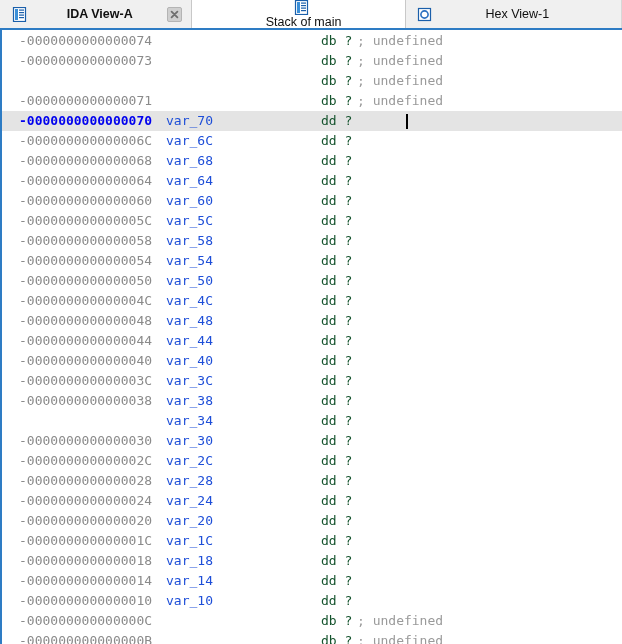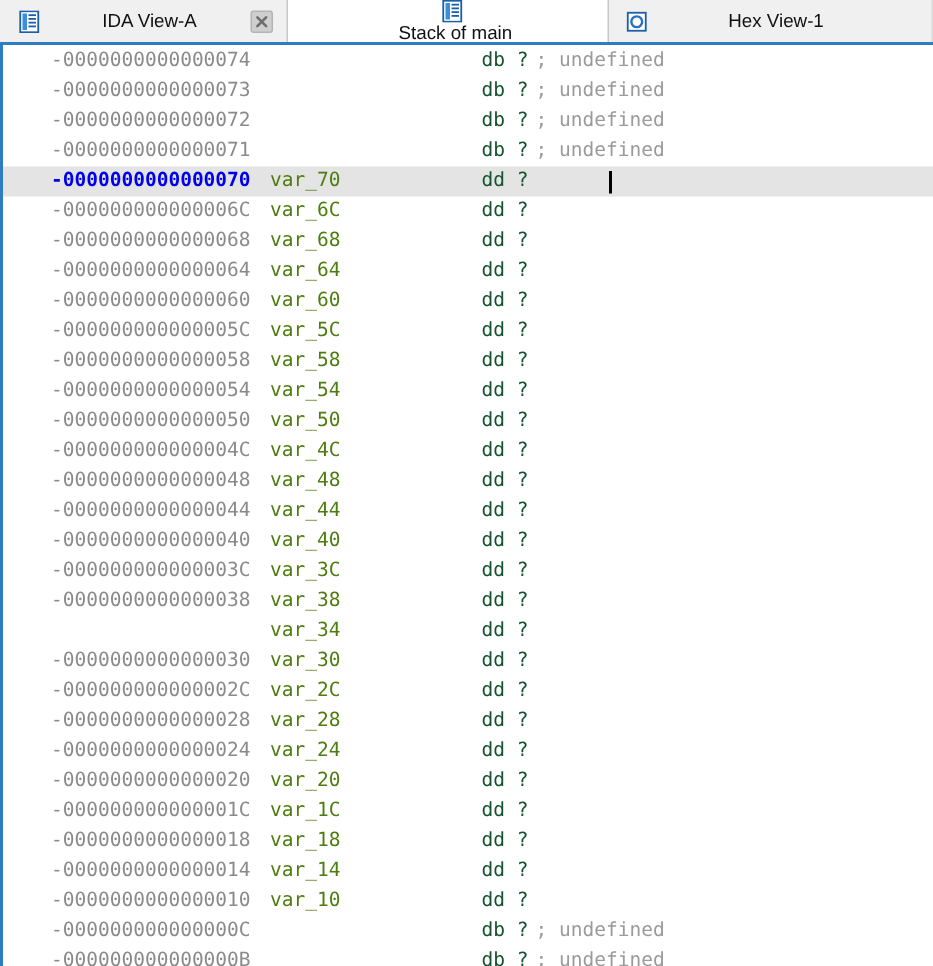--- a/index.html
+++ b/index.html
@@ -95,39 +95,39 @@
     display:block;
   }
   .row.hl{background:#e4e4e4;}
   .col{
     position:absolute;
     top:0;
     height:20px;
     line-height:20px;
     white-space:pre;
   }
-  .c-addr{left:32px;color:#8a8a8a;}
+  .c-addr{left:17px;color:#8a8a8a;}
   .row.hl .c-addr{color:#0000ee;font-weight:bold;}
-  .c-var{left:178px;color:#4d7c0f;text-align:right;}
+  .c-var{left:164px;color:#1d4ed8;text-align:right;}
   .c-dir{left:319px;color:#14532d;}
   .c-cmt{left:355px;color:#9a9a9a;}
   .caret{
     position:absolute;
     left:404px;top:3px;
     width:2px;height:15px;
     background:#000000;
   }
 </style>
 </head>
 <body>
 
 <div class="window">
 
   <div class="tabbar">
-    <div id="tabs-host" style="display:contents"><div class="tab" style="width: 194px;">
+    <div id="tabs-host" style="display:contents"><div class="tab" style="width: 194px; font-weight: bold;">
           <span class="tab-icon">
             <svg width="15" height="15" viewBox="0 0 15 15">
               <rect x="1.5" y="0.5" width="12" height="14" fill="#ffffff" stroke="#1b5faa" stroke-width="1.2"></rect>
               <rect x="3" y="2" width="3" height="11" fill="#3a8fd8"></rect>
               <rect x="7" y="2.5" width="5" height="1.2" fill="#1b5faa"></rect>
               <rect x="7" y="5" width="5" height="1.2" fill="#1b5faa"></rect>
               <rect x="7" y="7.5" width="5" height="1.2" fill="#1b5faa"></rect>
               <rect x="7" y="10" width="5" height="1.2" fill="#1b5faa"></rect>
             </svg>
           </span>
@@ -164,21 +164,21 @@
           <span class="tab-label">Hex View-1</span>
           <span style="width: 24px;"></span>
         </div></div>
     <div class="tab-spacer"></div>
   </div>
 
   <div class="content">
     <div class="rows" id="rows-host">
         <div class="row"><span class="col c-addr">-0000000000000074</span><span class="col c-dir">db ?</span><span class="col c-cmt">; undefined</span></div>
         <div class="row"><span class="col c-addr">-0000000000000073</span><span class="col c-dir">db ?</span><span class="col c-cmt">; undefined</span></div>
-        <div class="row"><span class="col c-addr">-0000000000000072</span><span class="col c-dir">db ?</span><span class="col c-cmt">; undefined</span></div>
+        <div class="row"><span class="col c-dir">db ?</span><span class="col c-cmt">; undefined</span></div>
         <div class="row"><span class="col c-addr">-0000000000000071</span><span class="col c-dir">db ?</span><span class="col c-cmt">; undefined</span></div>
         <div class="row hl"><span class="col c-addr">-0000000000000070</span><span class="col c-var">var_70</span><span class="col c-dir">dd ?</span><span class="caret" style="left: 404px;"></span></div>
         <div class="row"><span class="col c-addr">-000000000000006C</span><span class="col c-var">var_6C</span><span class="col c-dir">dd ?</span></div>
         <div class="row"><span class="col c-addr">-0000000000000068</span><span class="col c-var">var_68</span><span class="col c-dir">dd ?</span></div>
         <div class="row"><span class="col c-addr">-0000000000000064</span><span class="col c-var">var_64</span><span class="col c-dir">dd ?</span></div>
         <div class="row"><span class="col c-addr">-0000000000000060</span><span class="col c-var">var_60</span><span class="col c-dir">dd ?</span></div>
         <div class="row"><span class="col c-addr">-000000000000005C</span><span class="col c-var">var_5C</span><span class="col c-dir">dd ?</span></div>
         <div class="row"><span class="col c-addr">-0000000000000058</span><span class="col c-var">var_58</span><span class="col c-dir">dd ?</span></div>
         <div class="row"><span class="col c-addr">-0000000000000054</span><span class="col c-var">var_54</span><span class="col c-dir">dd ?</span></div>
         <div class="row"><span class="col c-addr">-0000000000000050</span><span class="col c-var">var_50</span><span class="col c-dir">dd ?</span></div>

